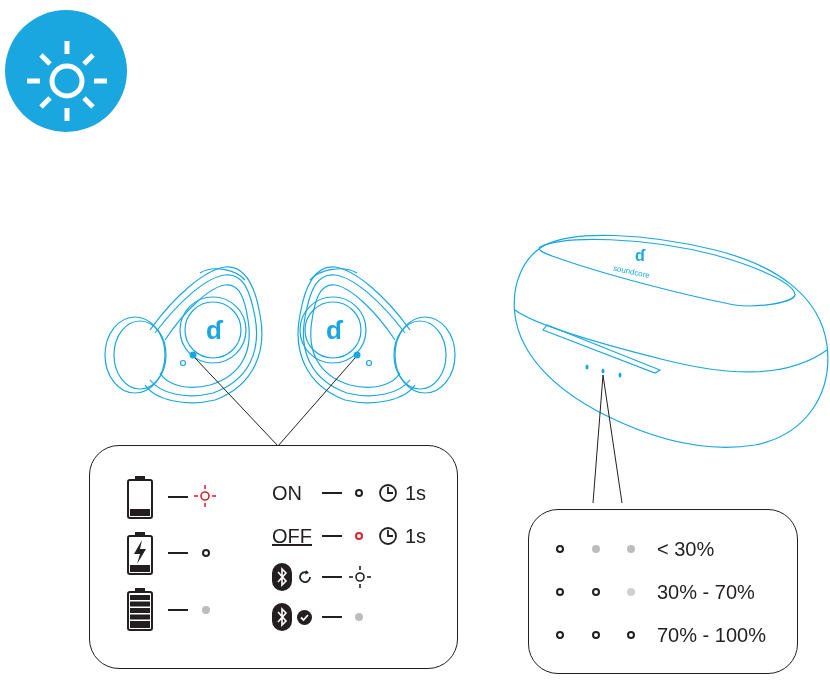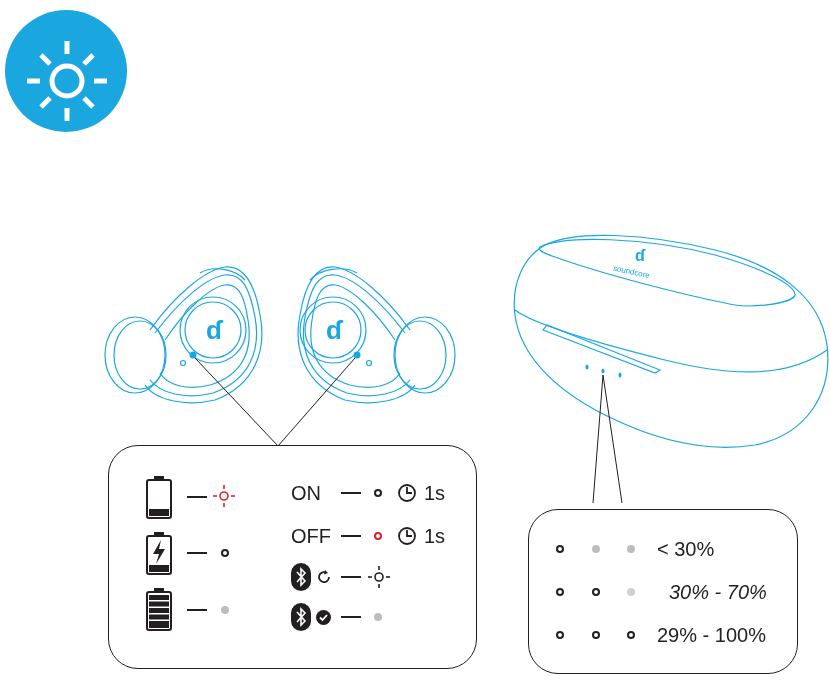--- a/index.html
+++ b/index.html
@@ -85,21 +85,21 @@
       <ellipse cx="98" cy="146" rx="1.5" ry="2.5"></ellipse>
       <ellipse cx="115" cy="150" rx="1.5" ry="2.5"></ellipse>
     </g>
     <g stroke="#231f20" stroke-width="1">
       <line x1="98" y1="150" x2="88" y2="278"></line>
       <line x1="98" y1="150" x2="117" y2="278"></line>
     </g>
   </svg>
 </div>
 
-<div class="box" style="left:108px;top:445px;width:367px;height:222px;">
+<div class="box" style="left:89px;top:445px;width:367px;height:222px;">
 
   <div class="abs" style="left:36px;top:29px;">
     <svg width="28" height="45" viewBox="0 0 28 45">
         <rect x="9" y="1" width="10" height="4" fill="#231f20"></rect>
         <rect x="2" y="5" width="24" height="38" rx="2" fill="none" stroke="#231f20" stroke-width="2"></rect>
         <rect x="4" y="34" width="20" height="7" fill="#231f20"></rect>
       </svg>
   </div>
   <div class="dash" style="left:78px;top:50px;"></div>
   <div class="abs" style="left:103px;top:38px;">
@@ -143,21 +143,21 @@
   <div class="dash" style="left:232px;top:46px;"></div>
   <div class="ring" style="left:265px;top:43px;"></div>
   <div class="abs" style="left:288px;top:37px;">
     <svg width="20" height="20" viewBox="0 0 20 20">
         <circle cx="10" cy="10" r="8" fill="none" stroke="#231f20" stroke-width="1.8"></circle>
         <path d="M10 4 L10 10 L15 10" fill="none" stroke="#231f20" stroke-width="1.8"></path>
       </svg>
   </div>
   <div class="lbl" style="left:315px;top:37px;">1s</div>
 
-  <div class="lbl" style="left:182px;top:80px;">OFF</div>
+  <div class="lbl" style="left:182px;top:80px;text-decoration:underline;">OFF</div>
   <div class="dash" style="left:232px;top:89px;"></div>
   <div class="ring" style="left:265px;top:86px;border-color:#d6262f;"></div>
   <div class="abs" style="left:288px;top:80px;">
     <svg width="20" height="20" viewBox="0 0 20 20">
         <circle cx="10" cy="10" r="8" fill="none" stroke="#231f20" stroke-width="1.8"></circle>
         <path d="M10 4 L10 10 L15 10" fill="none" stroke="#231f20" stroke-width="1.8"></path>
       </svg>
   </div>
   <div class="lbl" style="left:315px;top:80px;">1s</div>
 
@@ -204,19 +204,19 @@
 
 <div class="box" style="left:528px;top:502px;width:268px;height:163px;margin-top:7px;">
   <div class="ring" style="left:27px;top:35px;"></div>
   <div class="dot" style="left:63px;top:35px;"></div>
   <div class="dot" style="left:98px;top:35px;"></div>
   <div class="lbl" style="left:128px;top:29px;">&lt; 30%</div>
 
   <div class="ring" style="left:27px;top:78px;"></div>
   <div class="ring" style="left:63px;top:78px;"></div>
   <div class="dot" style="left:98px;top:78px;background:#d0d0d0;"></div>
-  <div class="lbl" style="left:140px;top:72px;font-style:italic;">30% - 70%</div>
+  <div class="lbl" style="left:128px;top:72px;">30% - 70%</div>
 
   <div class="ring" style="left:27px;top:121px;"></div>
   <div class="ring" style="left:63px;top:121px;"></div>
   <div class="ring" style="left:98px;top:121px;"></div>
-  <div class="lbl" style="left:128px;top:115px;">29% - 100%</div>
+  <div class="lbl" style="left:128px;top:115px;">70% - 100%</div>
 </div>
 
 </body></html>

